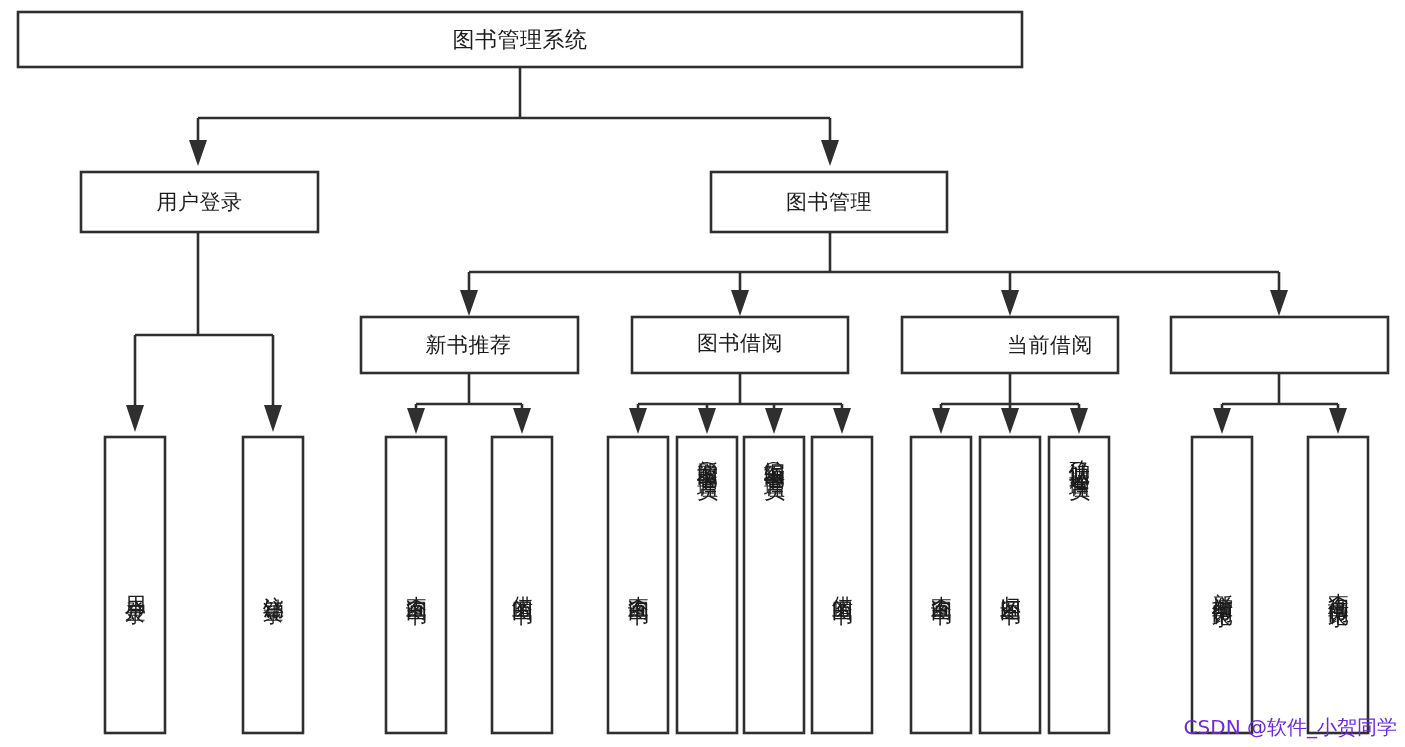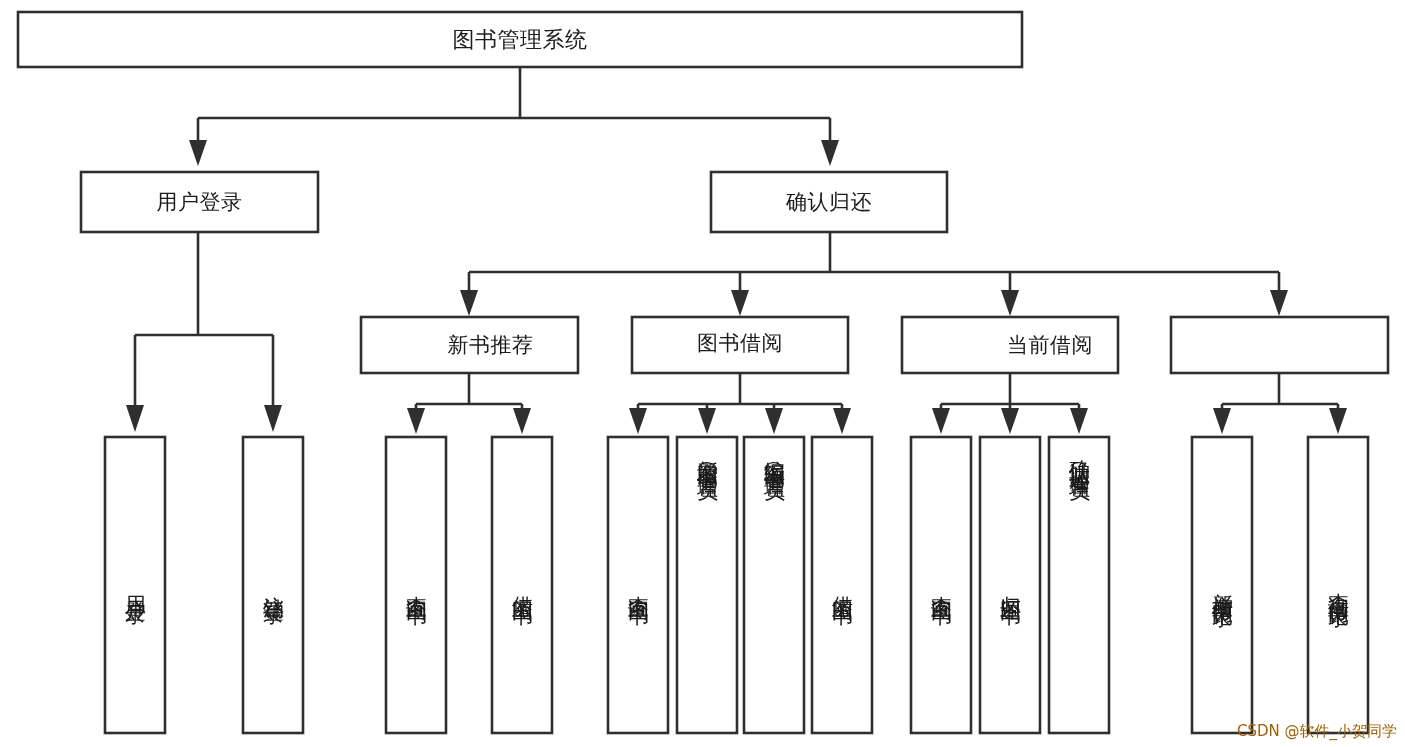--- a/index.html
+++ b/index.html
@@ -65,22 +65,22 @@
     line-height: 1;
     pointer-events: none;
   }
   .title-label {
     font-size: 22px;
   }
   .watermark {
     position: absolute;
     right: 8px;
     bottom: 6px;
-    font-size: 15px;
-    color: #a16207;
+    font-size: 20px;
+    color: #6d28d9;
     white-space: nowrap;
     pointer-events: none;
   }
 </style>
 </head>
 <body>
 
 <div id="diagram-root">
 
   <svg class="flow" viewBox="0 0 1405 747">
@@ -187,23 +187,23 @@
     <rect class="node-rect" x="980" y="437" width="60" height="296"></rect>
     <rect class="node-rect" x="1049" y="437" width="60" height="296"></rect>
 
     <rect class="node-rect" x="1192" y="437" width="60" height="296"></rect>
     <rect class="node-rect" x="1308" y="437" width="60" height="296"></rect>
   </svg>
 
   <div class="node-label-h title-label" style="left:18px;top:12px;width:1004px;height:55px;">图书管理系统</div>
 
   <div class="node-label-h" style="left:81px;top:172px;width:237px;height:60px;">用户登录</div>
-  <div class="node-label-h" style="left:711px;top:172px;width:236px;height:60px;">确认归还</div>
-
-  <div class="node-label-h" style="left:382px;top:317px;width:217px;height:56px;">新书推荐</div>
+  <div class="node-label-h" style="left:711px;top:172px;width:236px;height:60px;">图书管理</div>
+
+  <div class="node-label-h" style="left:360px;top:317px;width:217px;height:56px;">新书推荐</div>
   <div class="node-label-h" style="left:632px;top:317px;width:216px;height:52px;">图书借阅</div>
   <div class="node-label-h" style="left:902px;top:317px;width:216px;height:56px;margin-left:40px;">当前借阅</div>
 
   <div class="node-label-v" style="left:105px;top:437px;width:60px;height:296px;">用户登录</div>
   <div class="node-label-v" style="left:243px;top:437px;width:60px;height:296px;">注销登录</div>
 
   <div class="node-label-v" style="left:386px;top:437px;width:60px;height:296px;">查询图书</div>
   <div class="node-label-v" style="left:492px;top:437px;width:60px;height:296px;">借阅图书</div>
 
   <div class="node-label-v" style="left:608px;top:437px;width:60px;height:296px;">查询图书</div>

